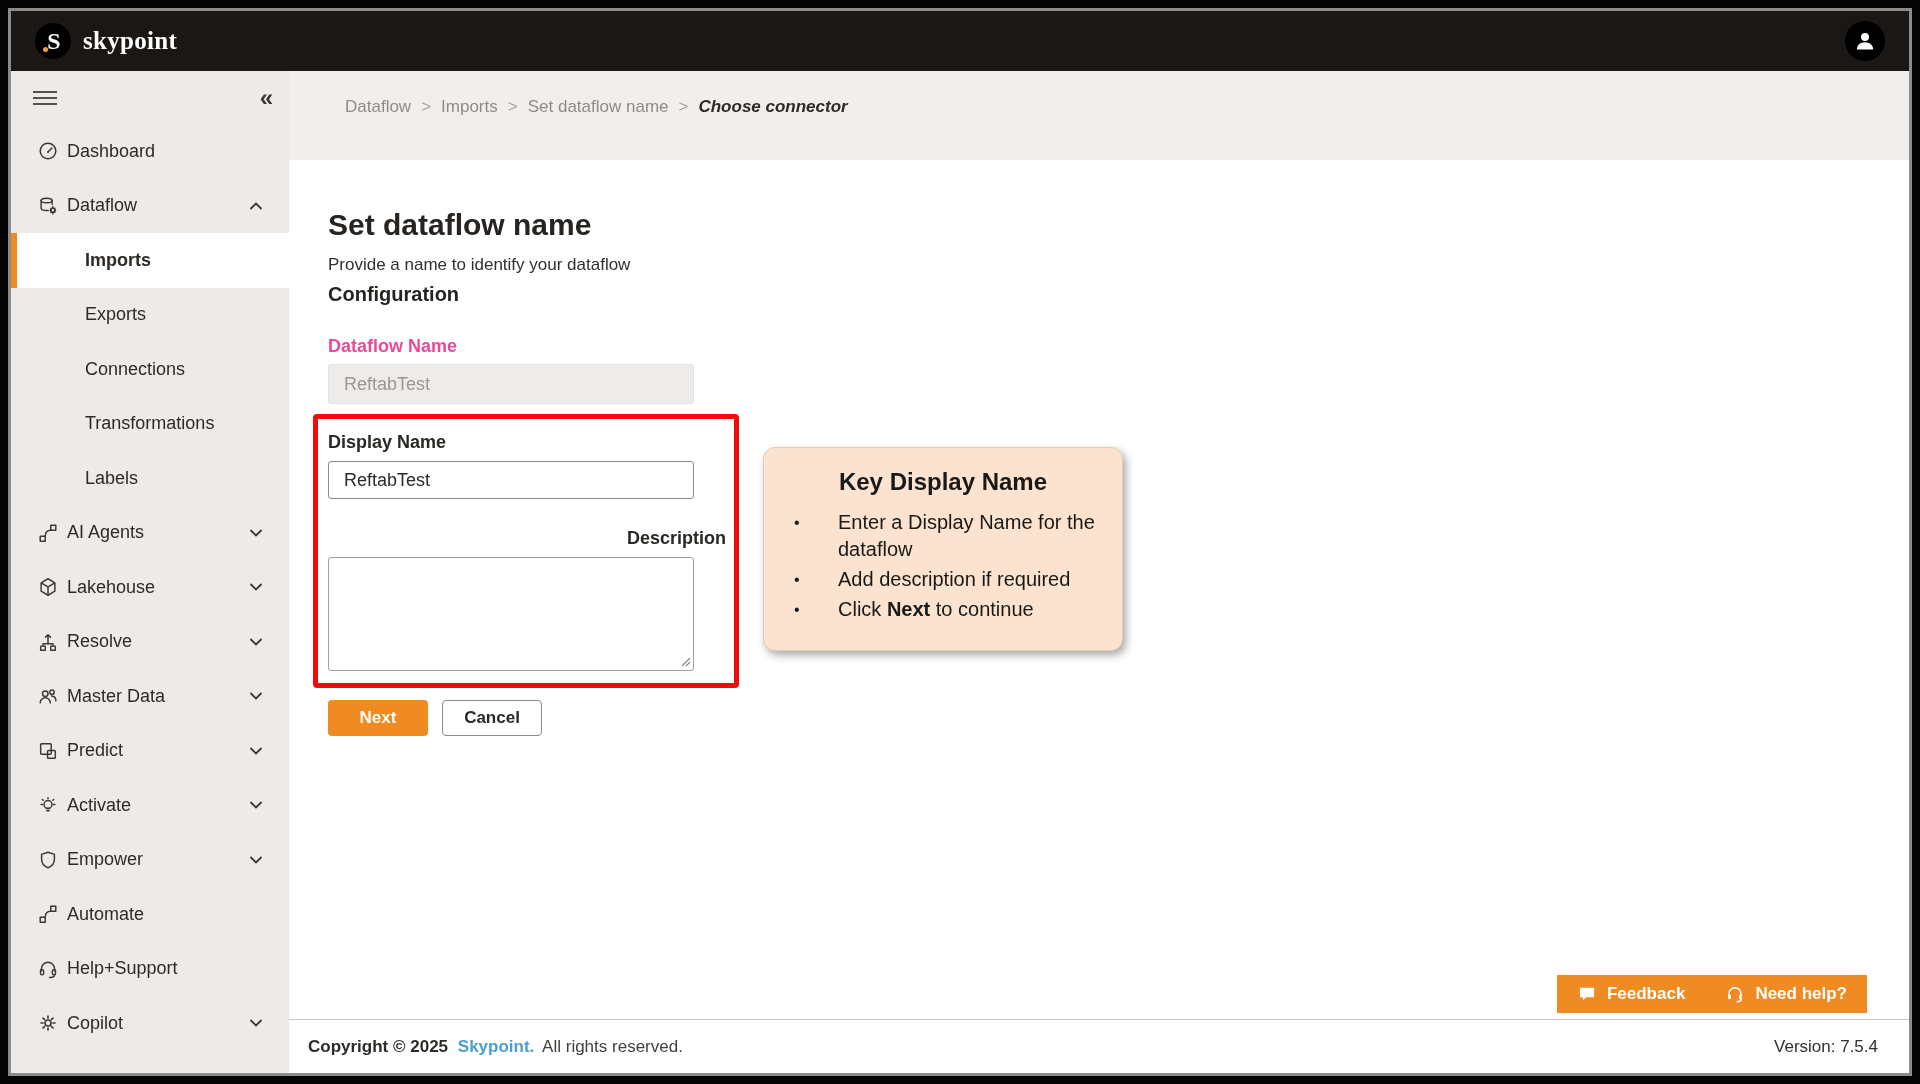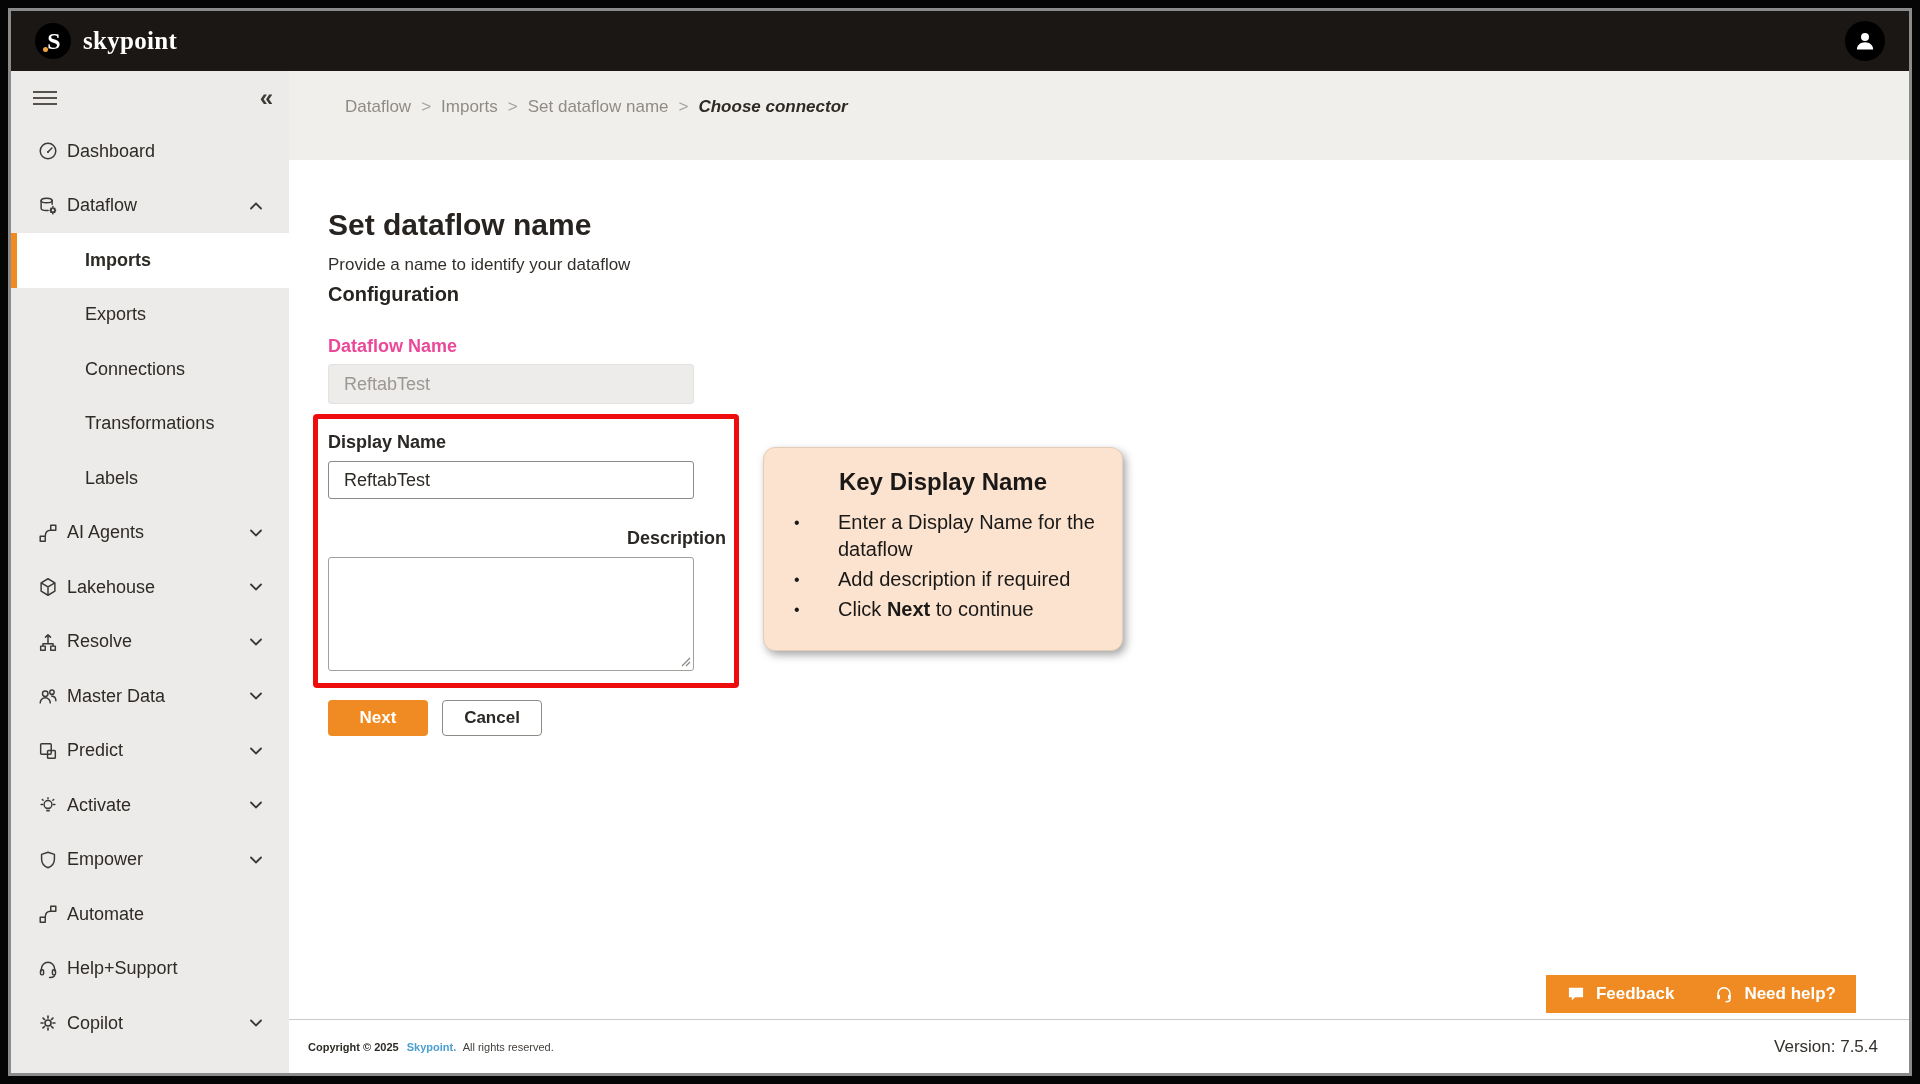--- a/index.html
+++ b/index.html
@@ -61,28 +61,28 @@
   
   .callout { position:absolute; left:474px; top:376px; width:360px; height:204px; background:#fbe3cf; border:1px solid #e2cdb8; box-shadow:3px 4px 8px rgba(0,0,0,.35); border-radius:12px; padding-top:20px; }
   .callout-title { text-align:center; font-size:24px; font-weight:700; color:#1b1918; }
   .callout-list { list-style:none; margin-top:13px; }
   .callout-list li { position:relative; padding-left:74px; font-size:20px; color:#1b1918; line-height:27px; width:354px; }
   .callout-list li + li { margin-top:3px; }
   .callout-list .dot { position:absolute; left:30px; top:0; font-size:16px; }
   .callout-list .btxt { display:inline-block; max-width:272px; }
 
   
-  .support-bar { position:absolute; right:53px; bottom:60px; display:flex; }
+  .support-bar { position:absolute; right:42px; bottom:60px; display:flex; }
   .sbtn { height:38px; display:flex; align-items:center; gap:10px; padding:0 20px; color:#fff; font-size:17px; font-weight:700; cursor:pointer; }
   .sbtn-orange { background:#ef8b22; }
   .sbtn-black { background:#0d0b0a; }
 
   
   .footer { position:absolute; left:0; right:0; bottom:0; height:54px; border-top:1px solid #ccc9c6; display:flex; align-items:center; padding:0 31px 0 19px; background:#fff; }
-  .copyright { font-size:11px; color:#44403c; }
+  .copyright { font-size:17px; color:#44403c; }
   .copyright .c-bold { font-weight:700; color:#2e2b27; }
   .copyright .c-link { font-weight:700; color:#4a9ed2; cursor:pointer; margin:0 4px 0 5px; }
   .version { margin-left:auto; font-size:17px; color:#33302c; }
 
   svg { display:block; }
 </style>
 </head>
 <body>
 
 <div class="app">

